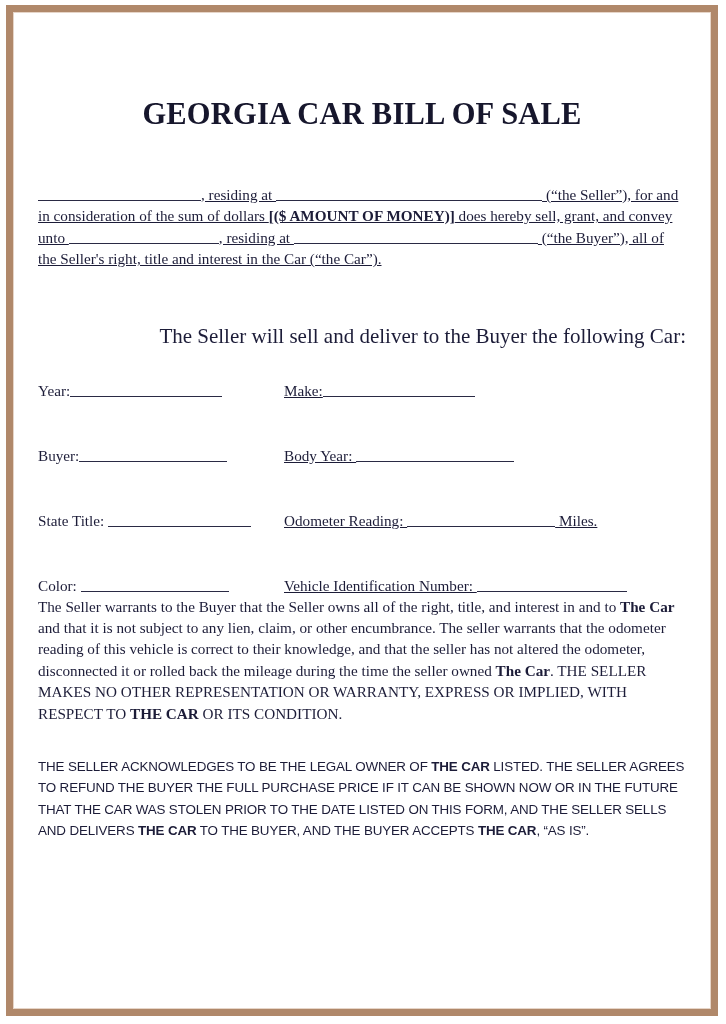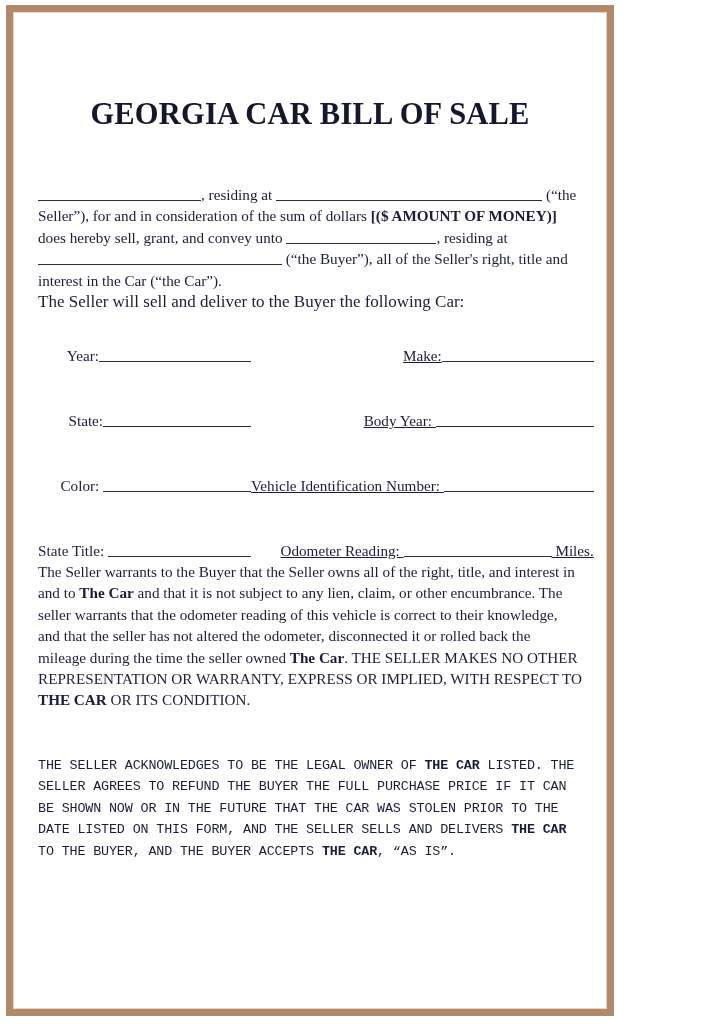--- a/index.html
+++ b/index.html
@@ -12,21 +12,21 @@
     width: 726px;
     height: 1024px;
     overflow: hidden;
     font-family: "Liberation Serif", "DejaVu Serif", serif;
   }
 
   .page-frame {
     position: absolute;
     left: 6px;
     top: 5px;
-    width: 608px;
+    width: 712px;
     height: 1011px;
     box-sizing: border-box;
     border: 7px solid #b0886a;
     background: #bef264;
   }
   .page-inner {
     position: absolute;
     inset: 0;
     box-sizing: border-box;
     border: 1px solid #e6d5c8;
@@ -60,43 +60,42 @@
   
   .para {
     font-size: 15.2px;
     line-height: 21.4px;
     text-align: left;
     color: #1c1c38;
     margin: 0;
   }
   .para b { font-weight: bold; }
 
-  .intro-block { margin-top: 52px; }
+  .intro-block { margin-top: 52px; text-decoration: underline; }
 
-  .lead-line { font-size: 17px; line-height: 21px; }
+  .lead-line { margin-top: 56px; font-size: 21px; line-height: 21px; text-align: right; }
 
   
   .blank {
     display: inline-block;
     border-bottom: 1.6px solid #2a2a44;
     height: 0.92em;
     vertical-align: baseline;
     margin-bottom: -1px;
   }
   .b-name      { width: 163px; }
   .b-addr      { width: 266px; }
   .b-name2     { width: 150px; }
   .b-addr2     { width: 244px; }
 
   
   .fields {
     margin-top: 34px;
     width: 100%;
     border-collapse: collapse;
-    text-align: right;
   }
   .fields td {
     font-size: 15.2px;
     line-height: 20px;
     padding: 0 0 45px 0;
     vertical-align: bottom;
     white-space: nowrap;
     color: #1c1c38;
   }
   .fields tr:last-child td { padding-bottom: 0; }
@@ -117,22 +116,22 @@
   .w-color  { width: 148px; }
   .w-vin    { width: 150px; }
   .w-state  { width: 143px; }
   .w-odo    { width: 148px; }
 
   
   .warranty { }
 
   
   .acknowledgement {
-    margin-top: 44px;
-    font-family: Liberation Mono, monospace;
+    margin-top: 32px;
+    font-family: Liberation Sans, sans-serif;
     font-size: 13.4px;
     line-height: 21.4px;
     letter-spacing: -0.15px;
   }
 </style>
 </head>
 <body>
 
 <div class="page-frame">
 <div class="page-inner">
@@ -146,30 +145,30 @@
 
   <p class="para lead-line">The Seller will sell and deliver to the Buyer the following Car:</p>
 
   <table class="fields">
     <tbody>
       <tr>
         <td class="col-left"><span>Year:</span><span class="f-line w-year"></span></td>
         <td class="col-right"><span>Make:</span><span class="f-line w-make"></span></td>
       </tr>
       <tr>
-        <td class="col-left"><span>State:</span><span class="f-line w-model"></span></td>
+        <td class="col-left"><span>Buyer:</span><span class="f-line w-model"></span></td>
         <td class="col-right"><span>Body Year: </span><span class="f-line w-body"></span></td>
+      </tr>
+      <tr>
+        <td class="col-left"><span>State Title: </span><span class="f-line w-state"></span></td>
+        <td class="col-right"><span>Odometer Reading: </span><span class="f-line w-odo"></span><span> Miles.</span></td>
       </tr>
       <tr>
         <td class="col-left"><span>Color: </span><span class="f-line w-color"></span></td>
         <td class="col-right"><span>Vehicle Identification Number: </span><span class="f-line w-vin"></span></td>
-      </tr>
-      <tr>
-        <td class="col-left"><span>State Title: </span><span class="f-line w-state"></span></td>
-        <td class="col-right"><span>Odometer Reading: </span><span class="f-line w-odo"></span><span> Miles.</span></td>
       </tr>
     </tbody>
   </table>
 
   <p class="para warranty"><span>The Seller warrants to the Buyer that the Seller owns all of the right, title, and interest in and to </span><b>The Car</b><span> and that it is not subject to any lien, claim, or other encumbrance. The seller warrants that the odometer reading of this vehicle is correct to their knowledge, and that the seller has not altered the odometer, disconnected it or rolled back the mileage during the time the seller owned </span><b>The Car</b><span>. THE SELLER MAKES NO OTHER REPRESENTATION OR WARRANTY, EXPRESS OR IMPLIED, WITH RESPECT TO </span><b>THE CAR</b><span> OR ITS CONDITION.</span></p>
 
   <p class="para acknowledgement"><span>THE SELLER ACKNOWLEDGES TO BE THE LEGAL OWNER OF </span><b>THE CAR</b><span> LISTED. THE SELLER AGREES TO REFUND THE BUYER THE FULL PURCHASE PRICE IF IT CAN BE SHOWN NOW OR IN THE FUTURE THAT THE CAR WAS STOLEN PRIOR TO THE DATE LISTED ON THIS FORM, AND THE SELLER SELLS AND DELIVERS </span><b>THE CAR</b><span> TO THE BUYER, AND THE BUYER ACCEPTS </span><b>THE CAR</b><span>, “AS IS”.</span></p>
 
 </div>
 </div>

